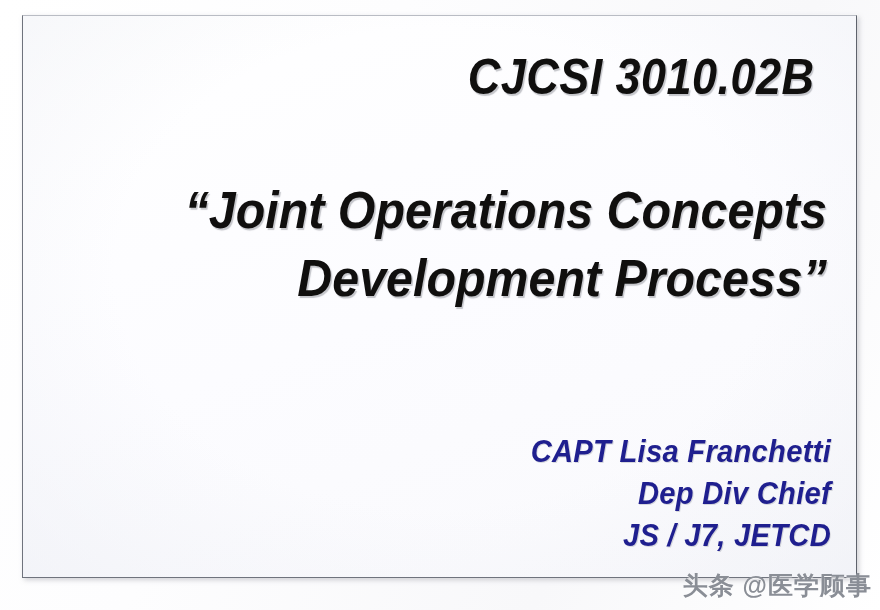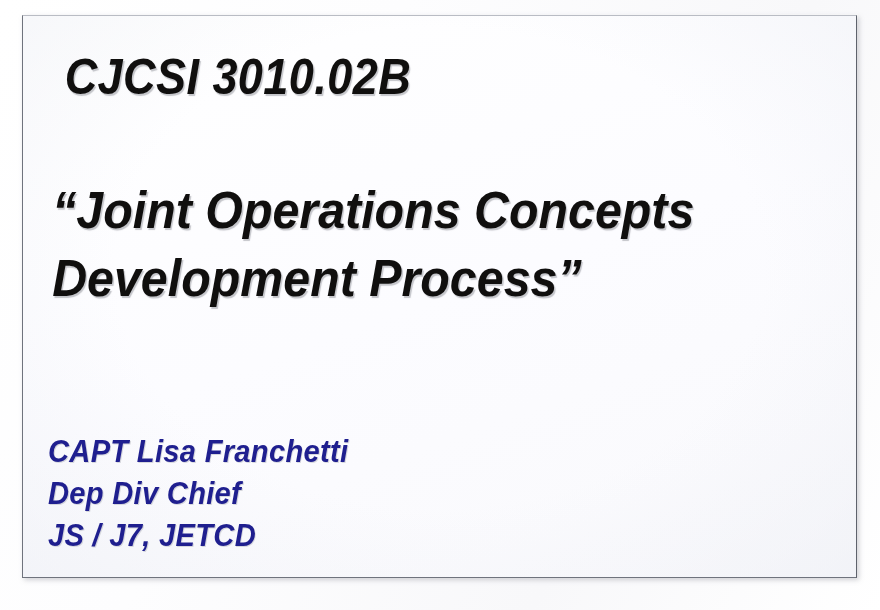--- a/index.html
+++ b/index.html
@@ -46,21 +46,21 @@
     position: absolute;
     inset: 0;
     background:
       radial-gradient(ellipse at 50% 45%, rgba(255,255,255,0) 55%, rgba(236,238,244,0.55) 100%);
     pointer-events: none;
   }
 
   .slide-content {
     position: absolute;
     inset: 0;
-    text-align: left;
+    text-align: right;
   }
 
   
   .doc-id {
     position: absolute;
     top: 32px;
     left: 0;
     right: 0;
     font-size: 50px;
     font-weight: bold;
@@ -142,14 +142,15 @@
 
       <div class="byline">
         <span class="by-line">CAPT Lisa Franchetti</span>
         <span class="by-line">Dep Div Chief</span>
         <span class="by-line">JS / J7, JETCD</span>
       </div>
 
     </div>
   </div>
 
+  <div class="watermark">头条 @医学顾事</div>
 
 </div>
 
 </body></html>

